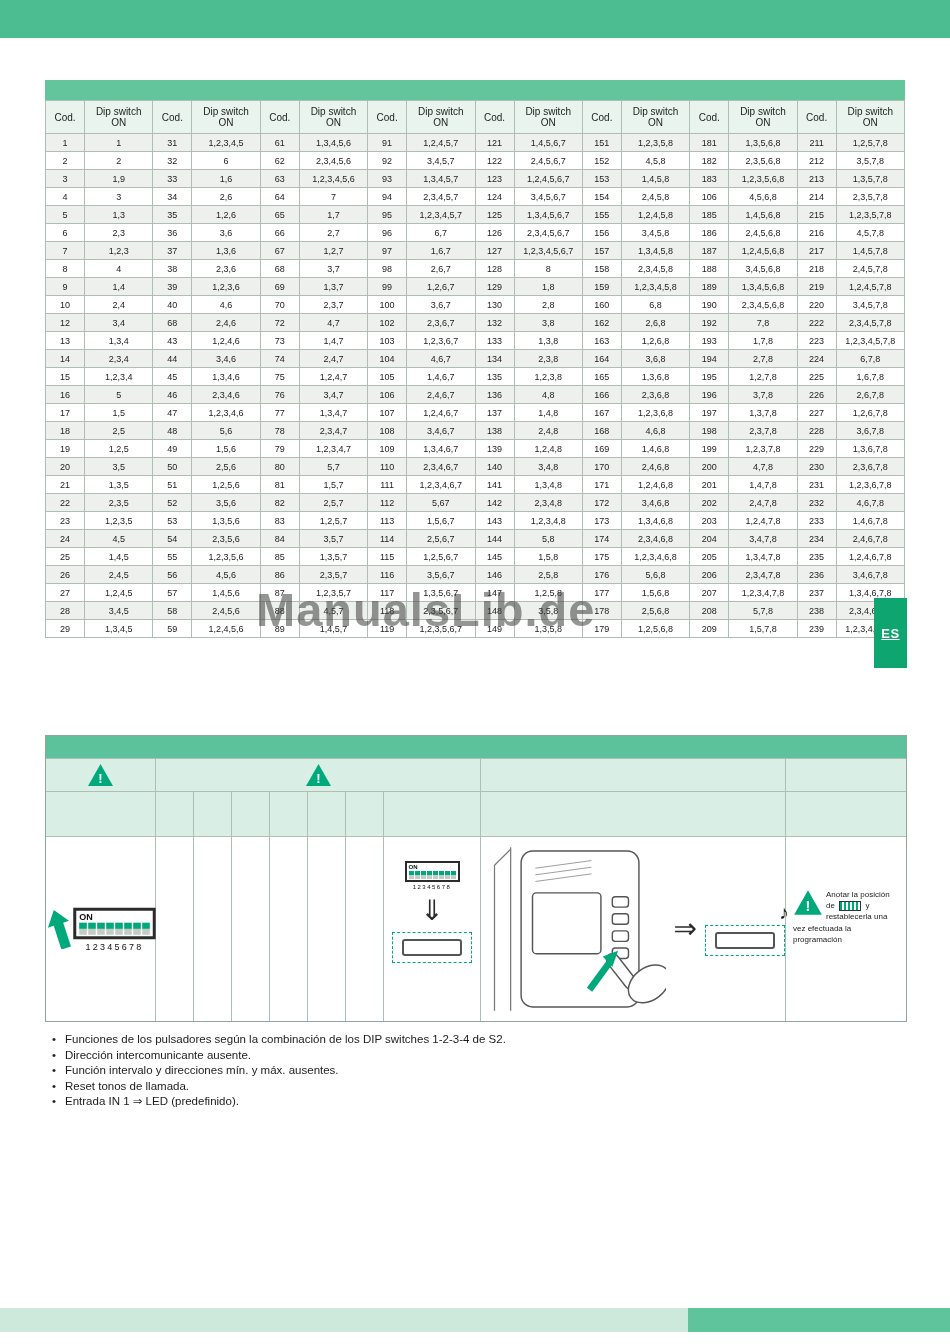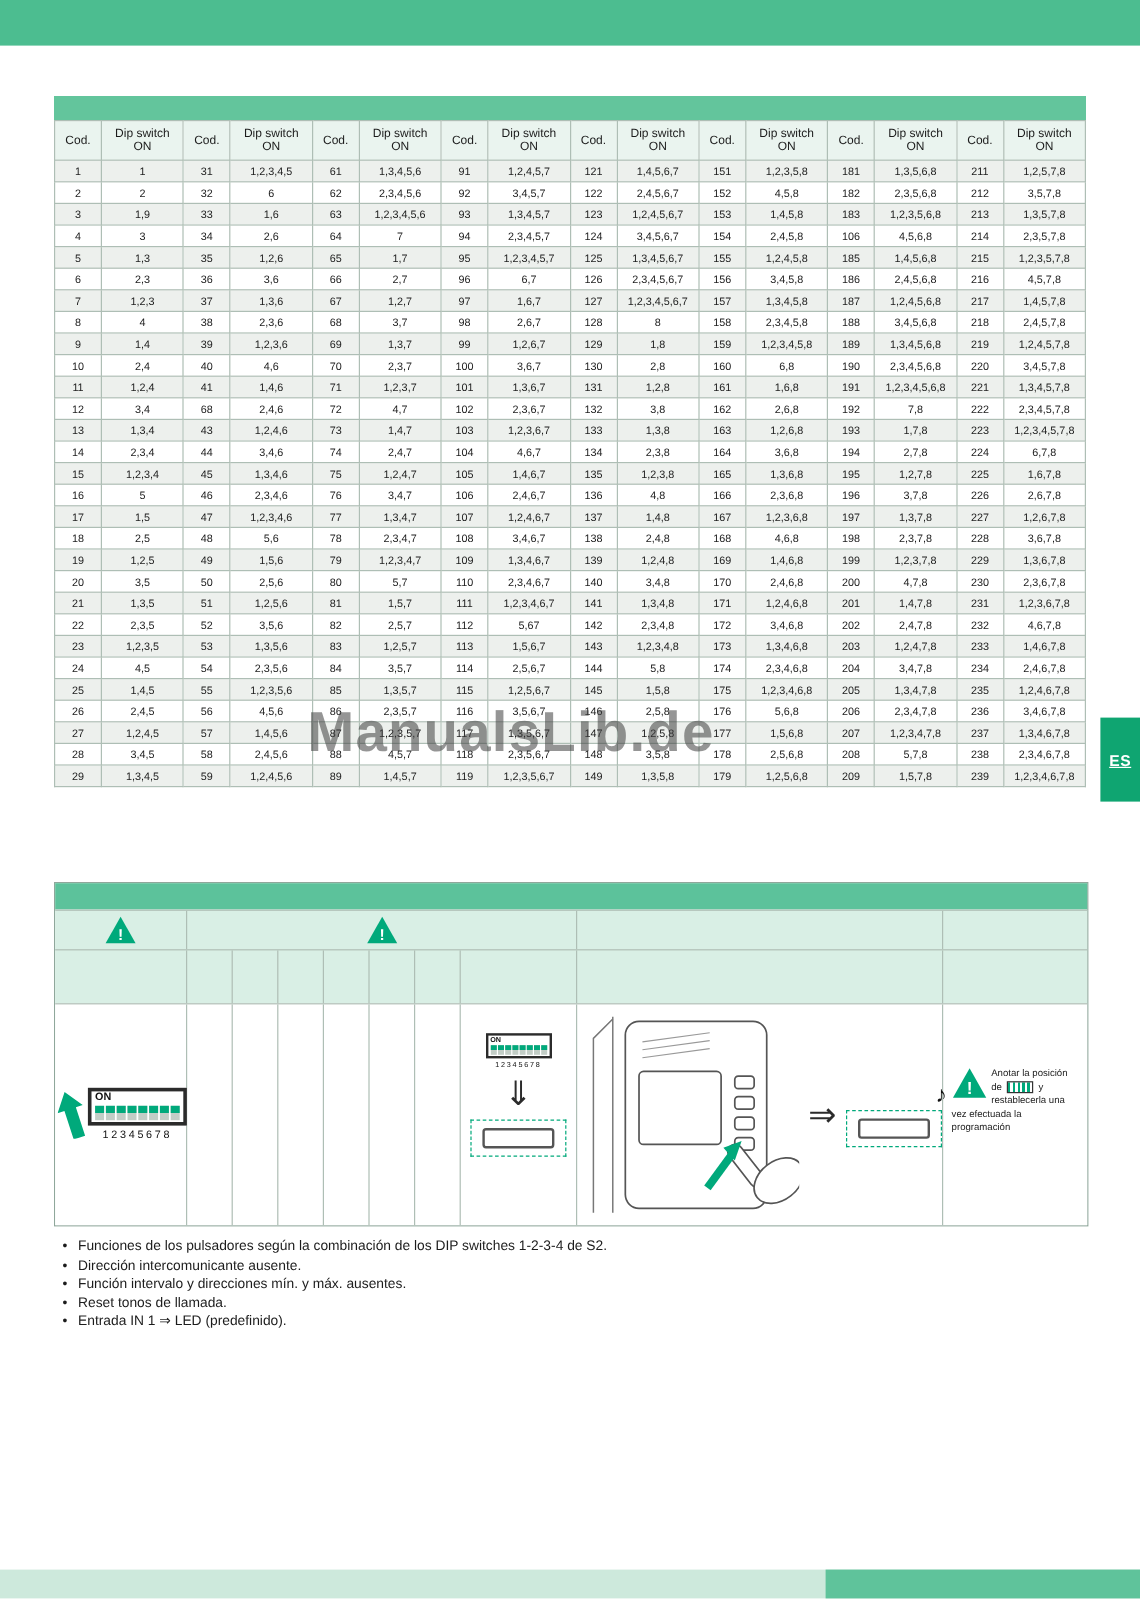--- a/index.html
+++ b/index.html
@@ -17,21 +17,21 @@
   table{border-collapse:collapse;table-layout:fixed;width:860px;background:#fff;}
   th,td{border:1px solid #AEBEB5;text-align:center;color:#1c1c1c;overflow:hidden;white-space:nowrap;}
   th{height:32px;font-size:10px;font-weight:normal;background:#EAF4EF;line-height:11px;padding:0;}
   th.cod{width:38px;margin-left:20px;}
   td{height:17px;font-size:9px;padding:0 1px;}
   tbody tr:nth-child(odd) td{background:#EDF0ED;}
 
   .watermark{position:absolute;left:256px;top:582px;font-size:47px;font-weight:bold;
              letter-spacing:1px;color:#404040;opacity:.55;z-index:5;}
 
-  .es-tab{position:absolute;left:917px;top:598px;width:33px;height:70px;background:#0FA571;
+  .es-tab{position:absolute;left:874px;top:598px;width:33px;height:70px;background:#0FA571;
           color:#fff;font-size:13px;font-weight:bold;display:flex;align-items:center;
           justify-content:center;letter-spacing:.5px;text-decoration:underline;}
 
   
   .instruction-box{position:absolute;left:45px;top:735px;width:860px;border:1px solid #8FA79B;background:#fff;}
   .ib-band{height:22px;background:#5CC29B;}
   .ib-row{display:flex;border-top:1px solid #AEBEB5;}
   .ib-head1{height:32px;background:#D9EFE5;}
   .ib-head2{height:44px;background:#D9EFE5;}
   .ib-content{height:184px;background:#fff;}
@@ -301,38 +301,20 @@
             <td class="cod">130</td>
             <td class="dip">2,8</td>
             <td class="cod">160</td>
             <td class="dip">6,8</td>
             <td class="cod">190</td>
             <td class="dip">2,3,4,5,6,8</td>
             <td class="cod">220</td>
             <td class="dip">3,4,5,7,8</td>
           </tr>
           <tr>
-            <td class="cod">11</td>
-            <td class="dip">1,2,4</td>
-            <td class="cod">41</td>
-            <td class="dip">1,4,6</td>
-            <td class="cod">71</td>
-            <td class="dip">1,2,3,7</td>
-            <td class="cod">101</td>
-            <td class="dip">1,3,6,7</td>
-            <td class="cod">131</td>
-            <td class="dip">1,2,8</td>
-            <td class="cod">161</td>
-            <td class="dip">1,6,8</td>
-            <td class="cod">191</td>
-            <td class="dip">1,2,3,4,5,6,8</td>
-            <td class="cod">221</td>
-            <td class="dip">1,3,4,5,7,8</td>
-          </tr>
-          <tr>
             <td class="cod">12</td>
             <td class="dip">3,4</td>
             <td class="cod">68</td>
             <td class="dip">2,4,6</td>
             <td class="cod">72</td>
             <td class="dip">4,7</td>
             <td class="cod">102</td>
             <td class="dip">2,3,6,7</td>
             <td class="cod">132</td>
             <td class="dip">3,8</td>

